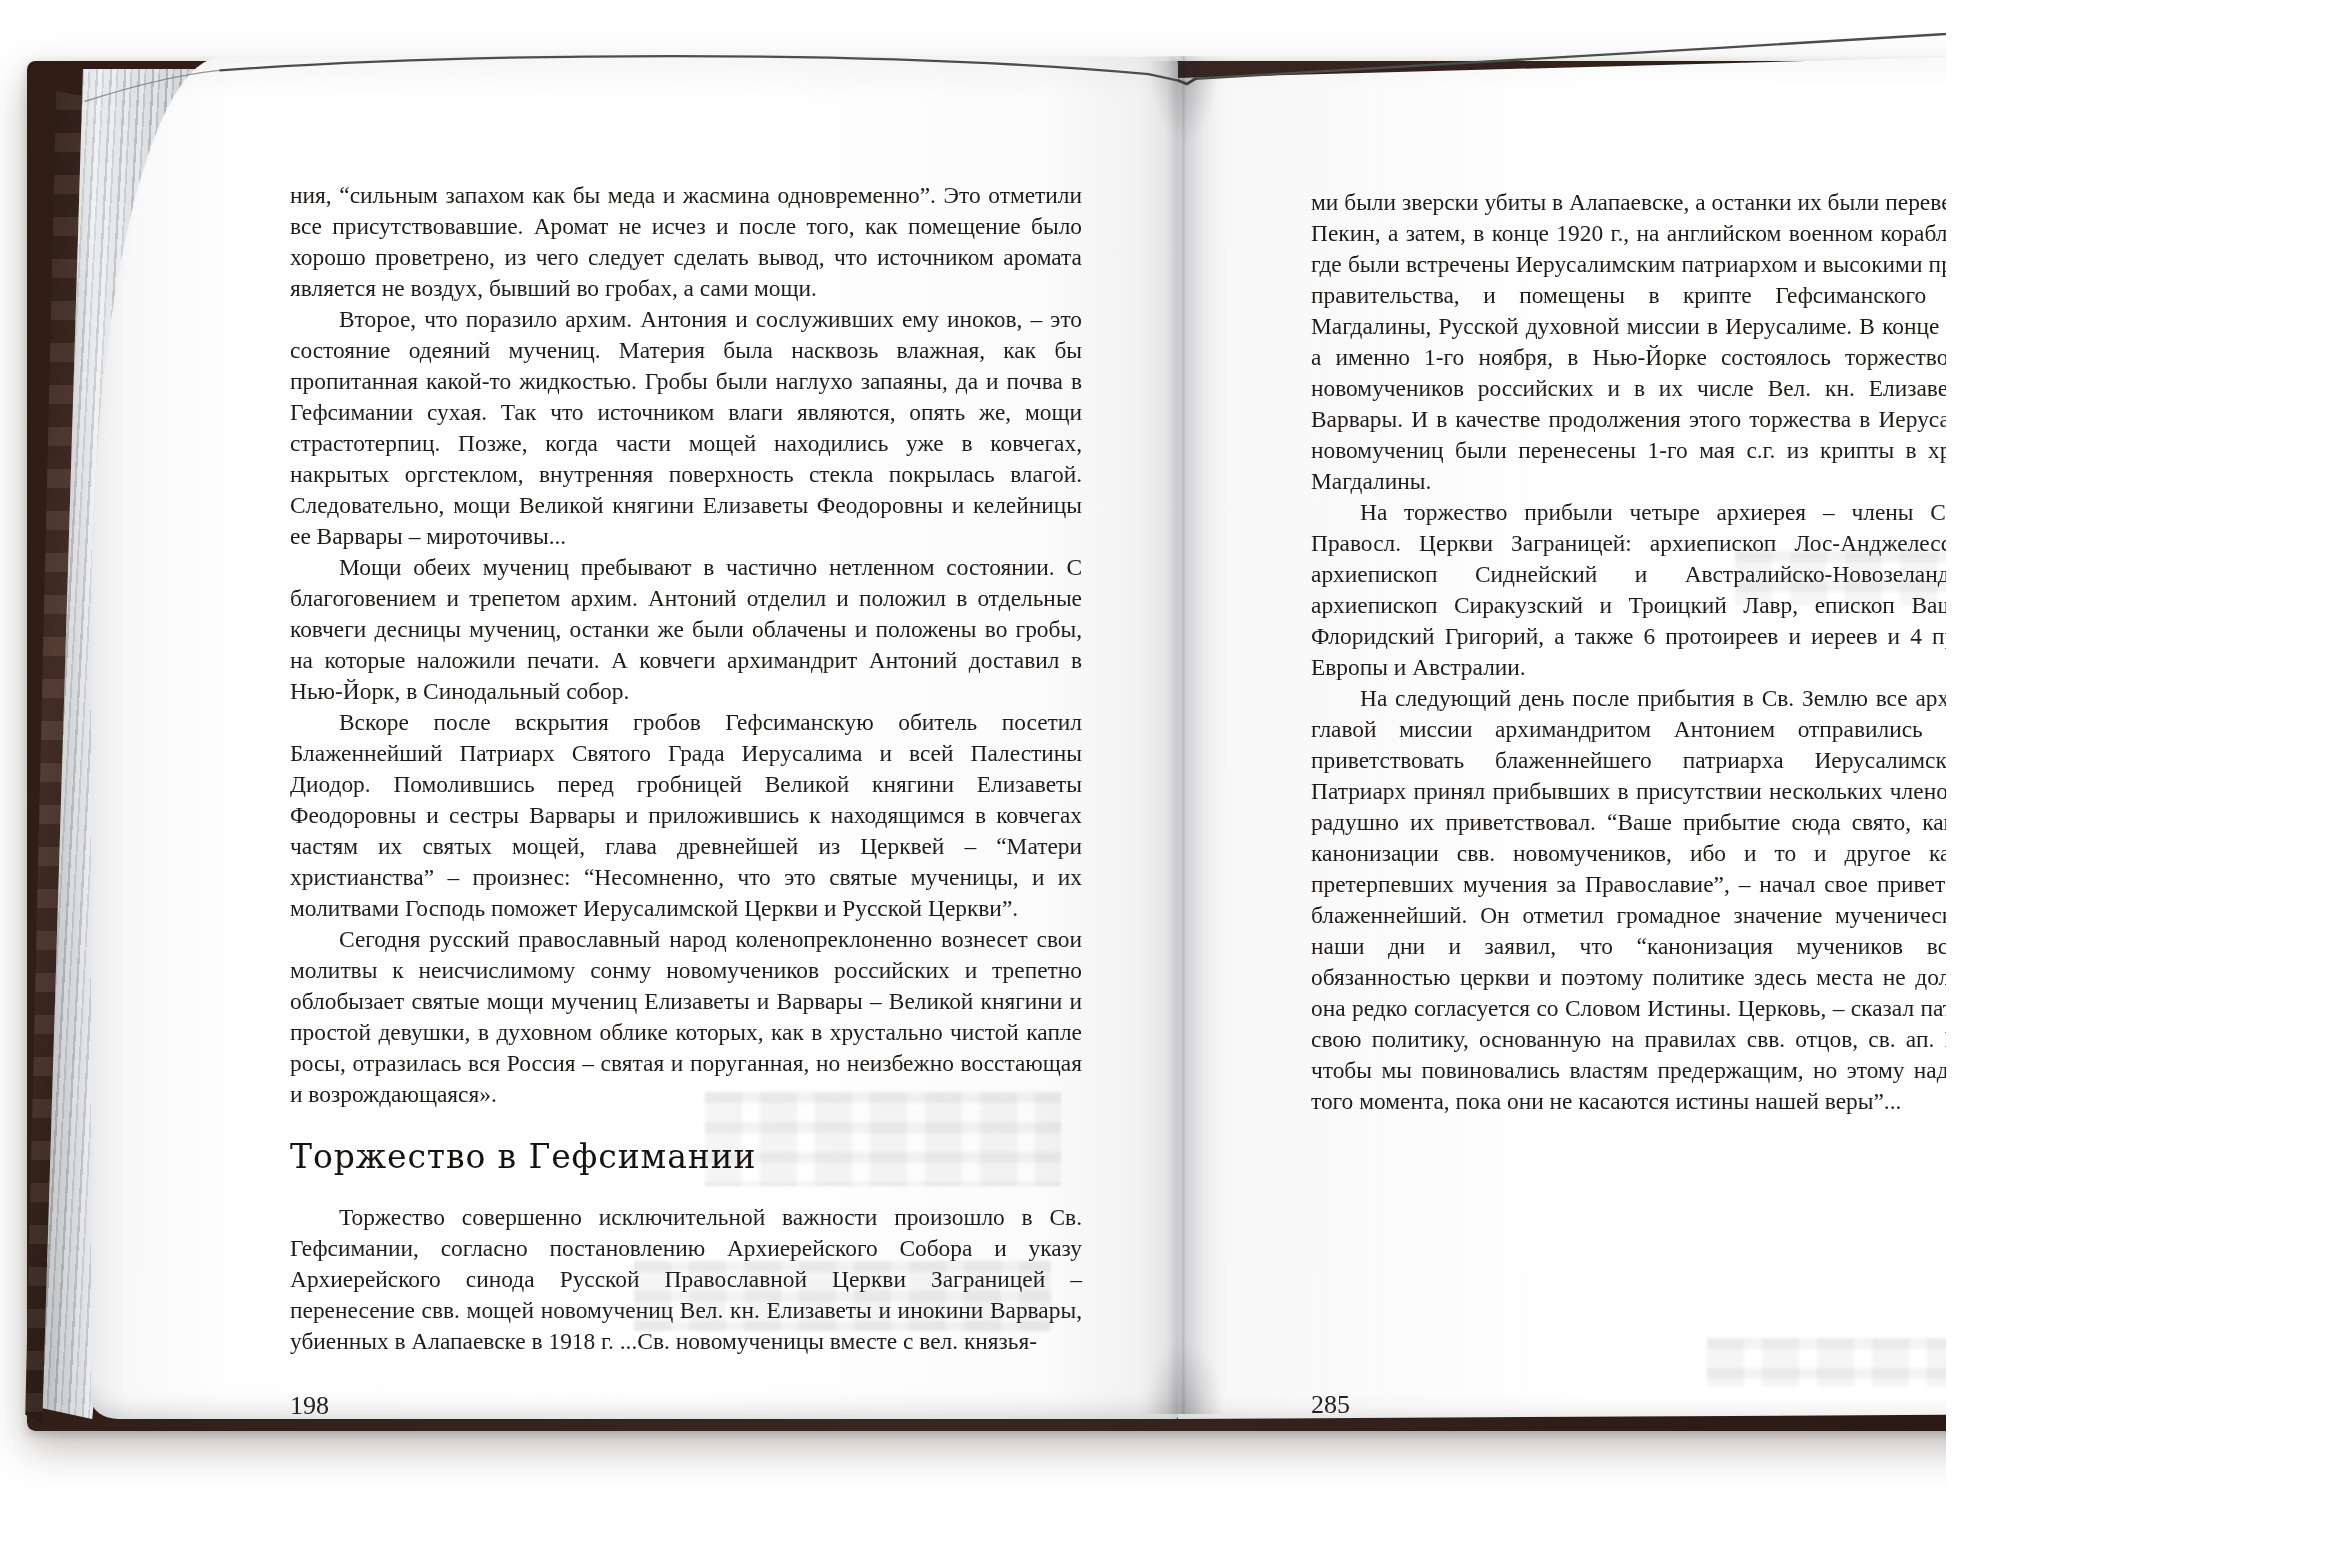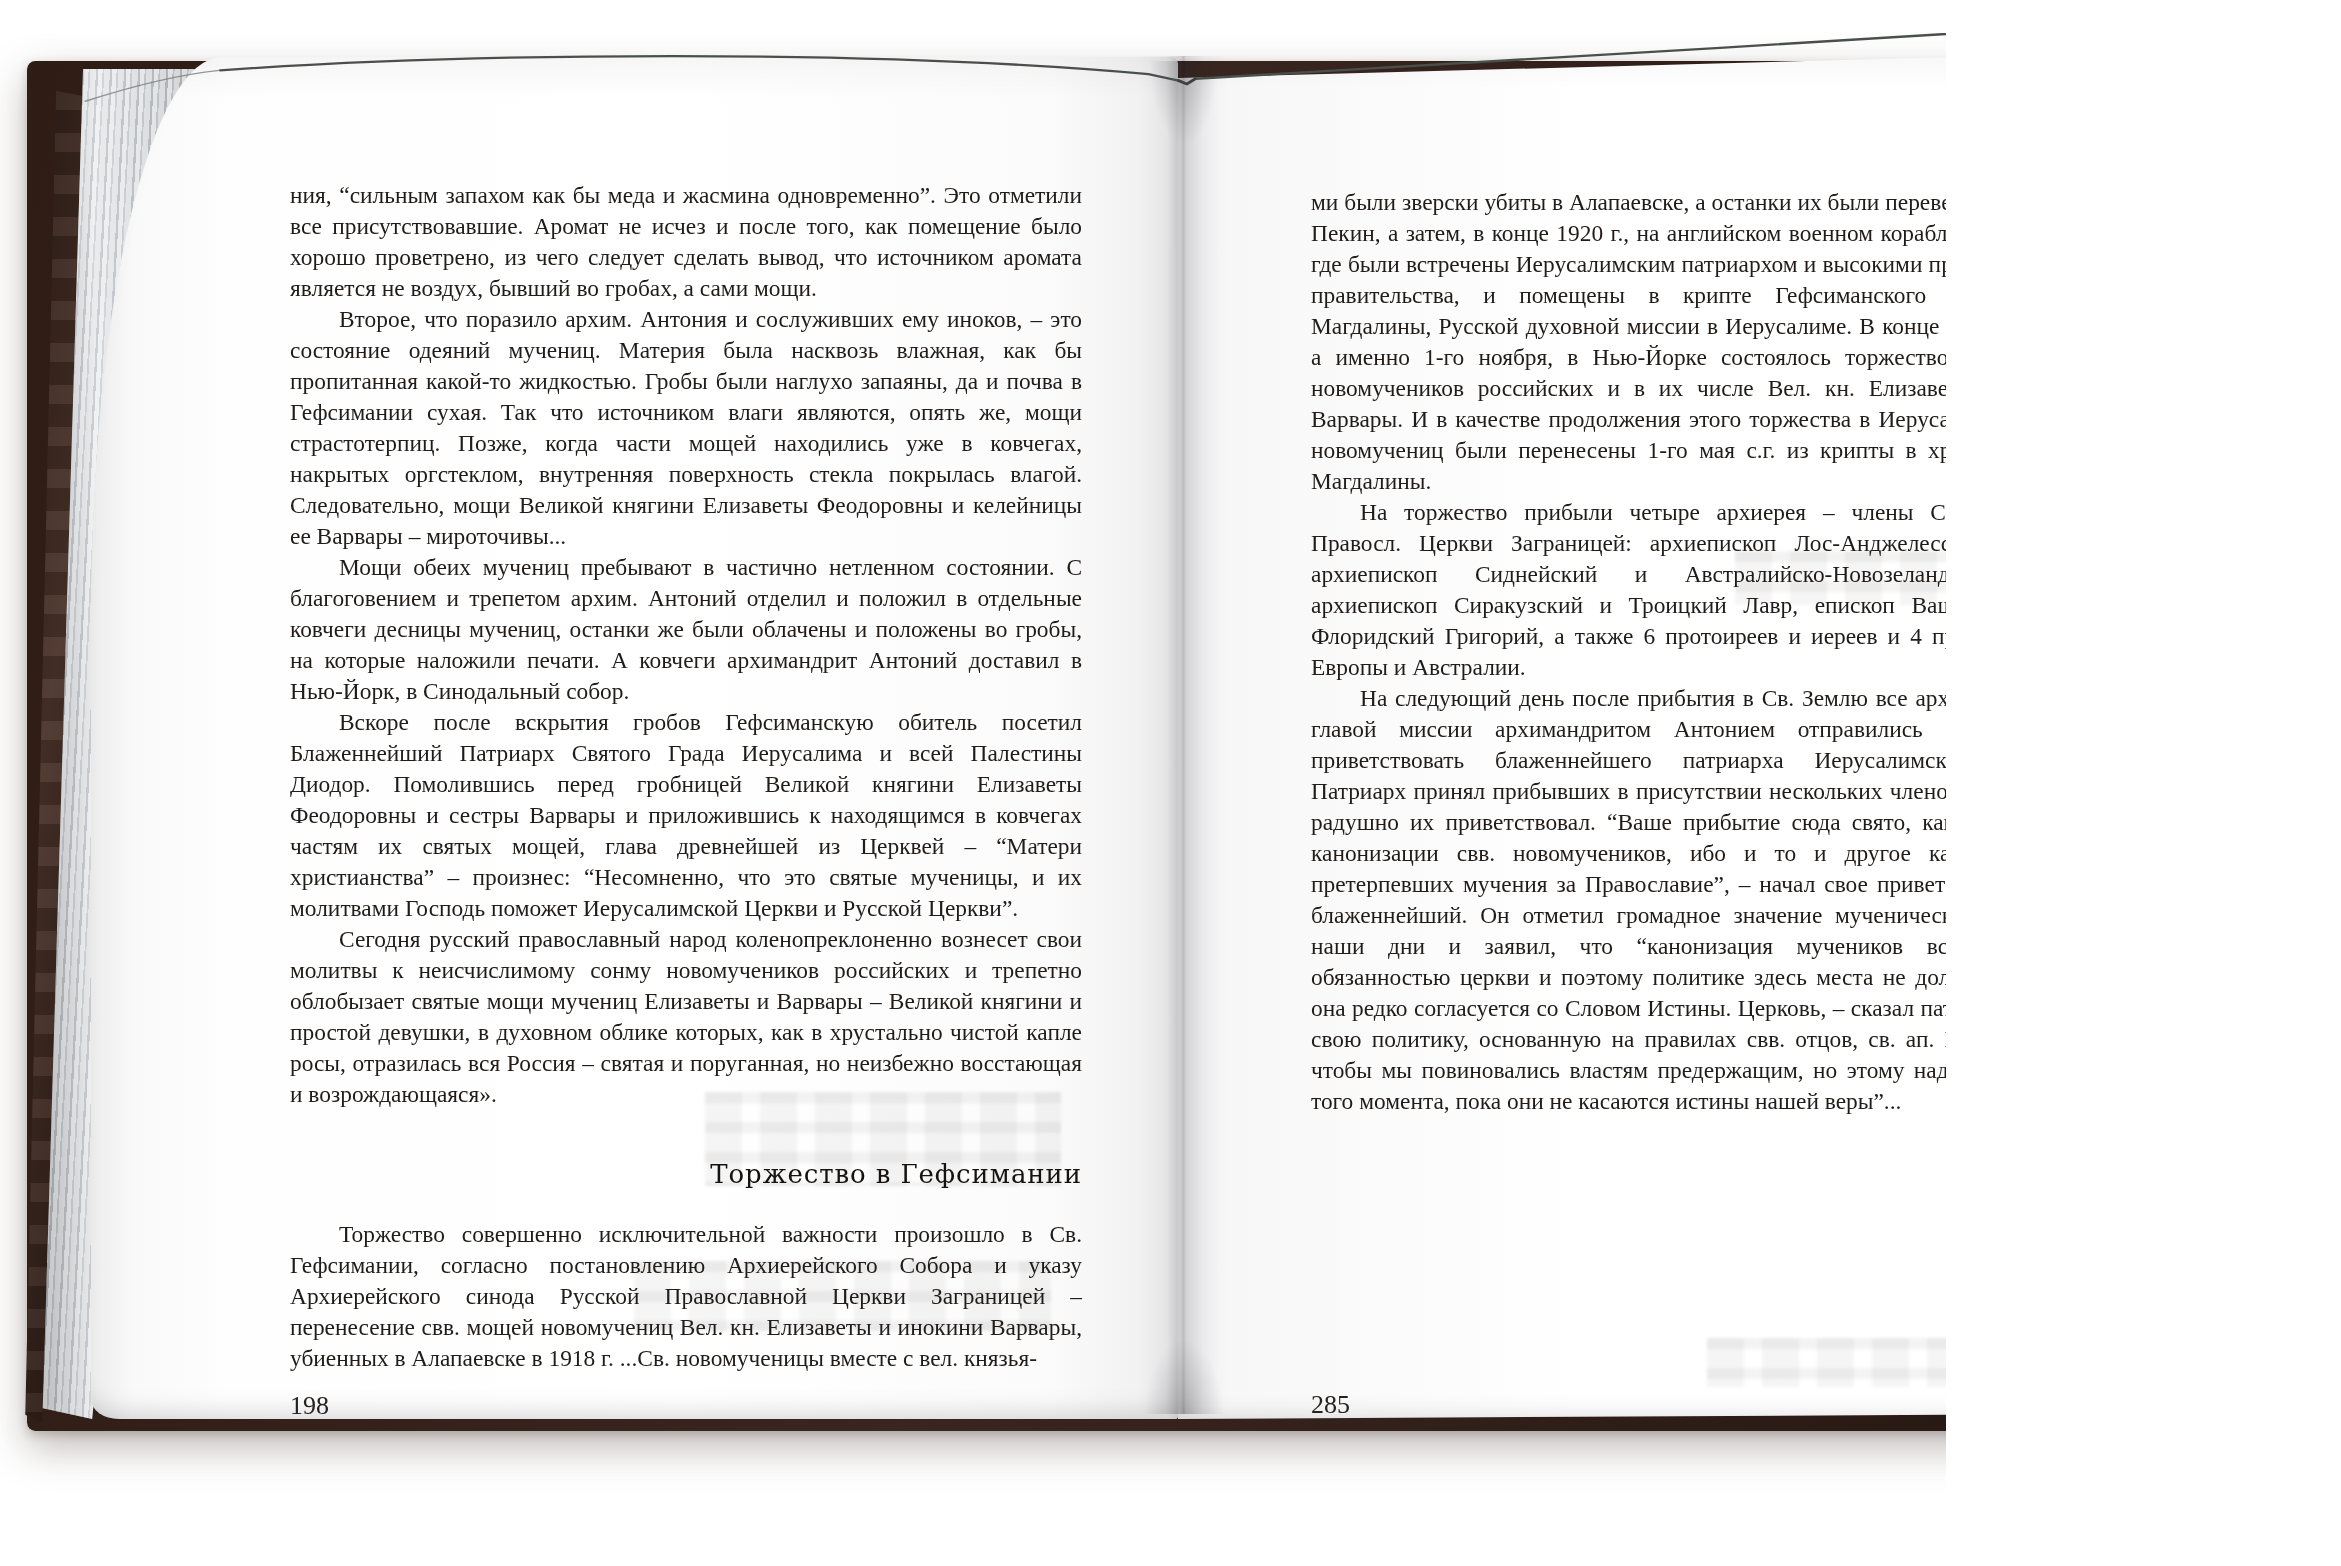--- a/index.html
+++ b/index.html
@@ -115,28 +115,28 @@
     color: #211c18;
     text-align: justify;
   }
   .page-left .text { left: 199px; top: 123px; width: 792px; }
   .page-right .text { left: 133px; top: 135px; width: 789px; }
   .text p { margin: 0; text-indent: 49px; }
   .text p.noindent { text-indent: 0; }
 
   .heading {
     font-family: "DejaVu Serif", serif;
-    font-size: 26px;
+    font-size: 33px;
     line-height: 38px;
     font-weight: normal;
     letter-spacing: 0.9px;
-    text-align: right;
+    text-align: left;
     text-indent: 0;
     color: #16120f;
-    margin: 45px 0 26px 0;
+    margin: 28px 0 26px 0;
   }
 
   .pagenum {
     position: absolute;
     font-size: 26px;
     color: #262220;
     text-align: left;
     margin-top: 12px;
   }
   .page-left .pagenum { left: 199px; width: 792px; top: 1322px; }

